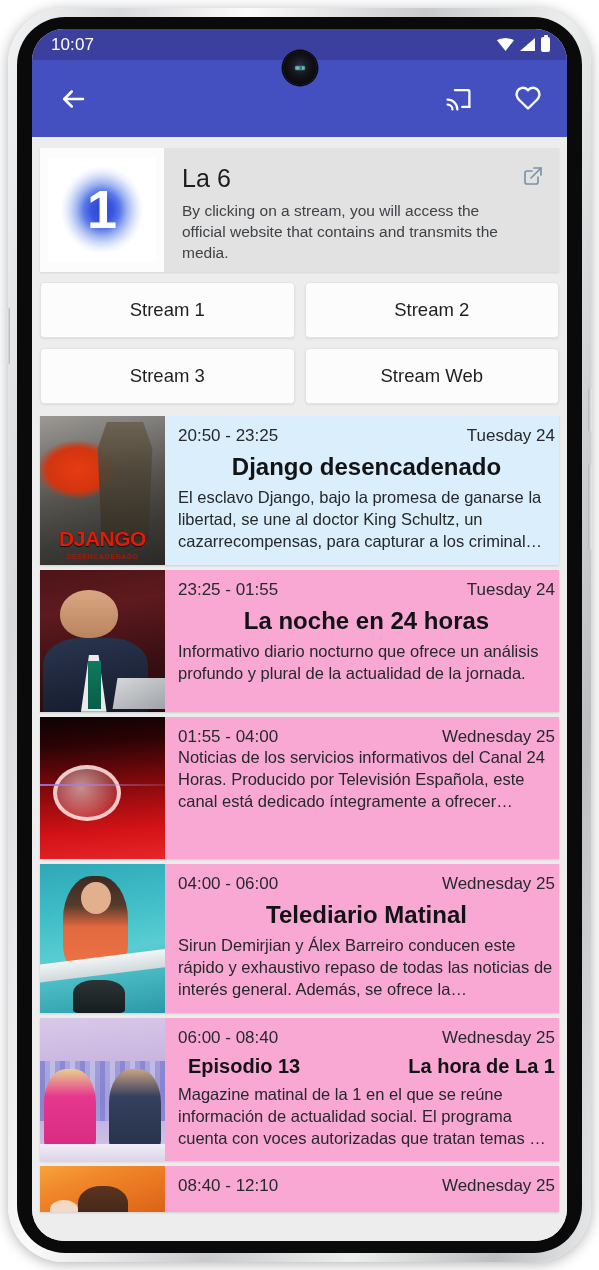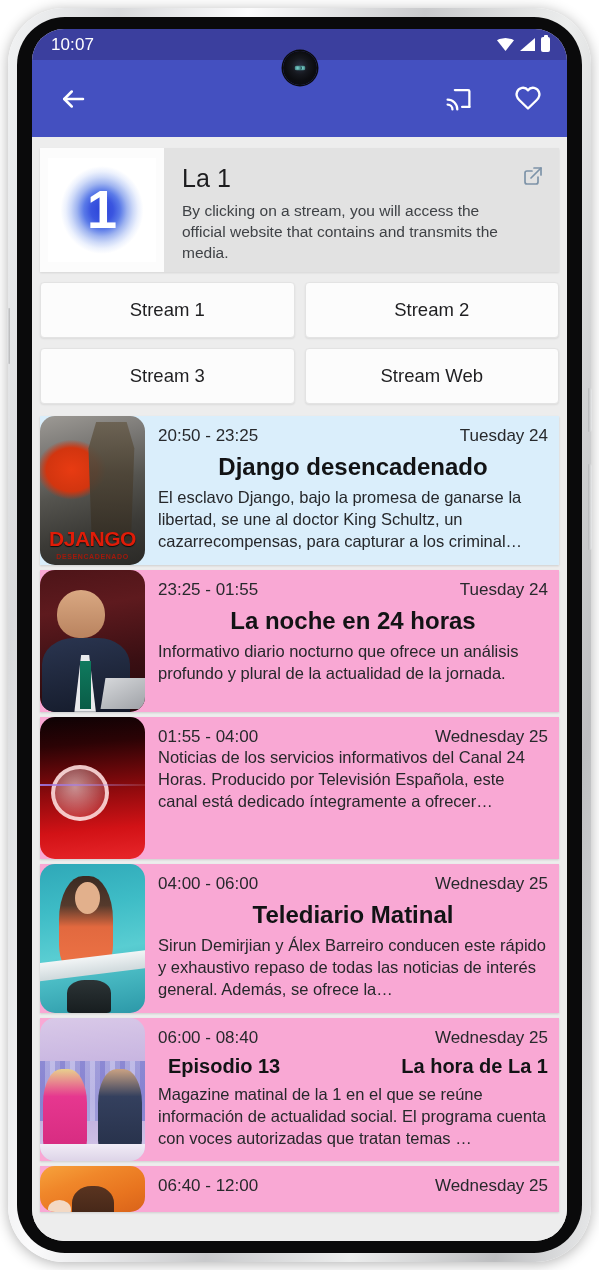--- a/index.html
+++ b/index.html
@@ -243,29 +243,28 @@
     display: flex;
     background: #f9a8d4;
     margin-bottom: 5px;
     overflow: hidden;
     box-shadow: 0 1px 2px rgba(0,0,0,.13);
     min-height: 142px;
     cursor: pointer;
   }
   .program-card.active { background: #daeefb; }
   .thumb {
-    width: 105px;
+    width: 125px;
     flex: none;
     position: relative;
     overflow: hidden;
-    border-radius: 15px;
   }
   .prog-body {
     flex: 1;
-    padding: 10px 11px 12px 13px;
+    padding: 10px 4px 12px 13px;
     min-width: 0;
   }
   .prog-meta {
     display: flex;
     justify-content: space-between;
     align-items: baseline;
     font-size: 17px;
     color: #27292c;
   }
   .prog-title {
@@ -544,21 +543,21 @@
 
     <div class="content">
 
       <div class="channel-card">
         <div class="channel-logo-wrap">
           <div class="channel-logo">
             <span>1</span>
           </div>
         </div>
         <div class="channel-info">
-          <div class="channel-name">La 1</div>
+          <div class="channel-name">La 6</div>
           <div class="channel-desc">By clicking on a stream, you will access the official website that contains and transmits the media.</div>
           <div class="ext-link">
             <svg width="24" height="24" viewBox="0 0 24 24" fill="none" stroke="#7d93a8" stroke-width="1.7" stroke-linecap="round" stroke-linejoin="round">
               <path d="M17 13v5a2 2 0 0 1-2 2H6a2 2 0 0 1-2-2V9a2 2 0 0 1 2-2h5"></path>
               <polyline points="13 4 20 4 20 11"></polyline>
               <line x1="10" y1="14" x2="20" y2="4"></line>
             </svg>
           </div>
         </div>
       </div>
@@ -659,21 +658,21 @@
             <div class="prog-desc">Magazine matinal de la 1 en el que se reúne información de actualidad social. El programa cuenta con voces autorizadas que tratan temas …</div>
           </div>
         </div>
 
         <div class="program-card partial">
           <div class="thumb">
             <div class="th-orange"></div>
           </div>
           <div class="prog-body">
             <div class="prog-meta">
-              <span>06:40 - 12:00</span>
+              <span>08:40 - 12:10</span>
               <span>Wednesday 25</span>
             </div>
           </div>
         </div>
 
       </div>
     </div>
 
   </div>
 </div>

